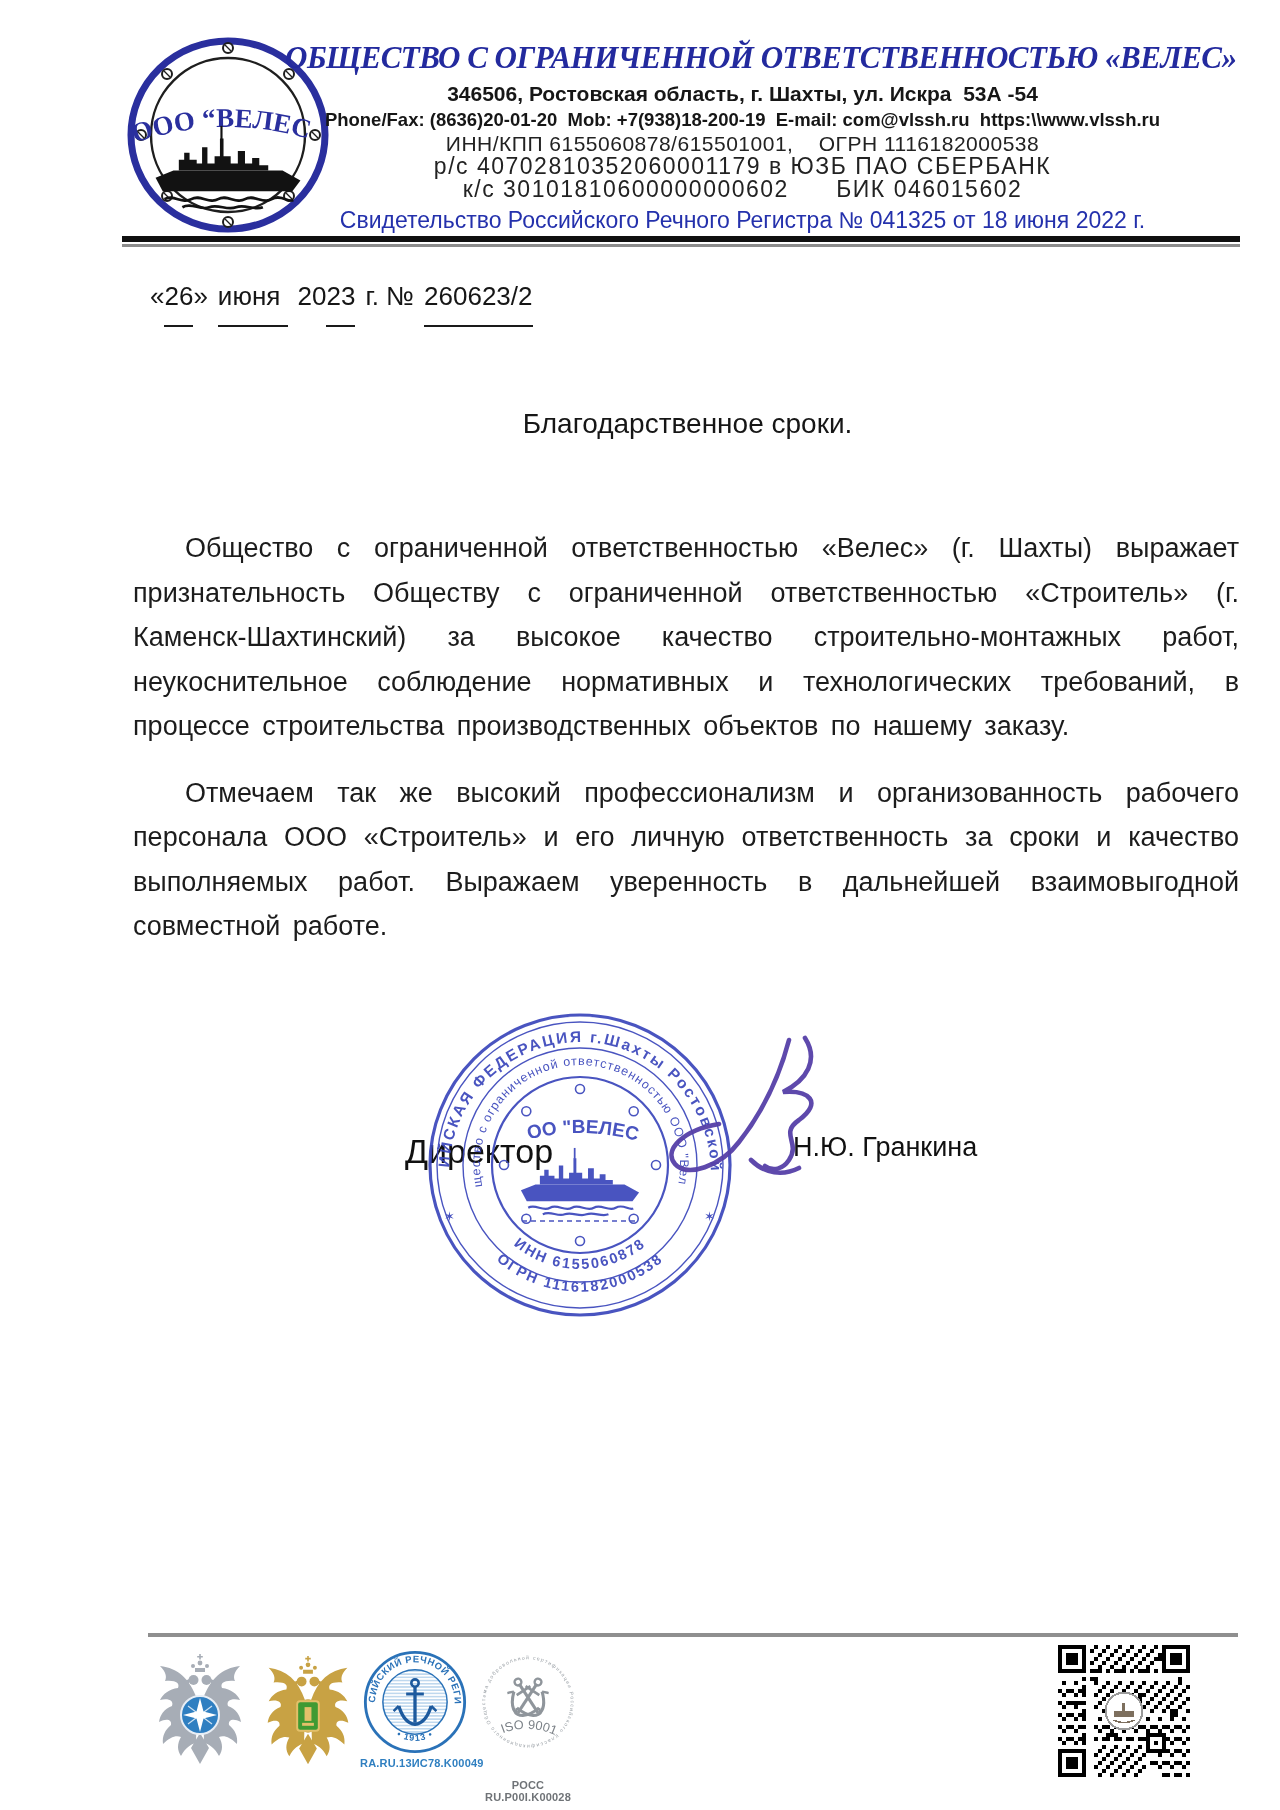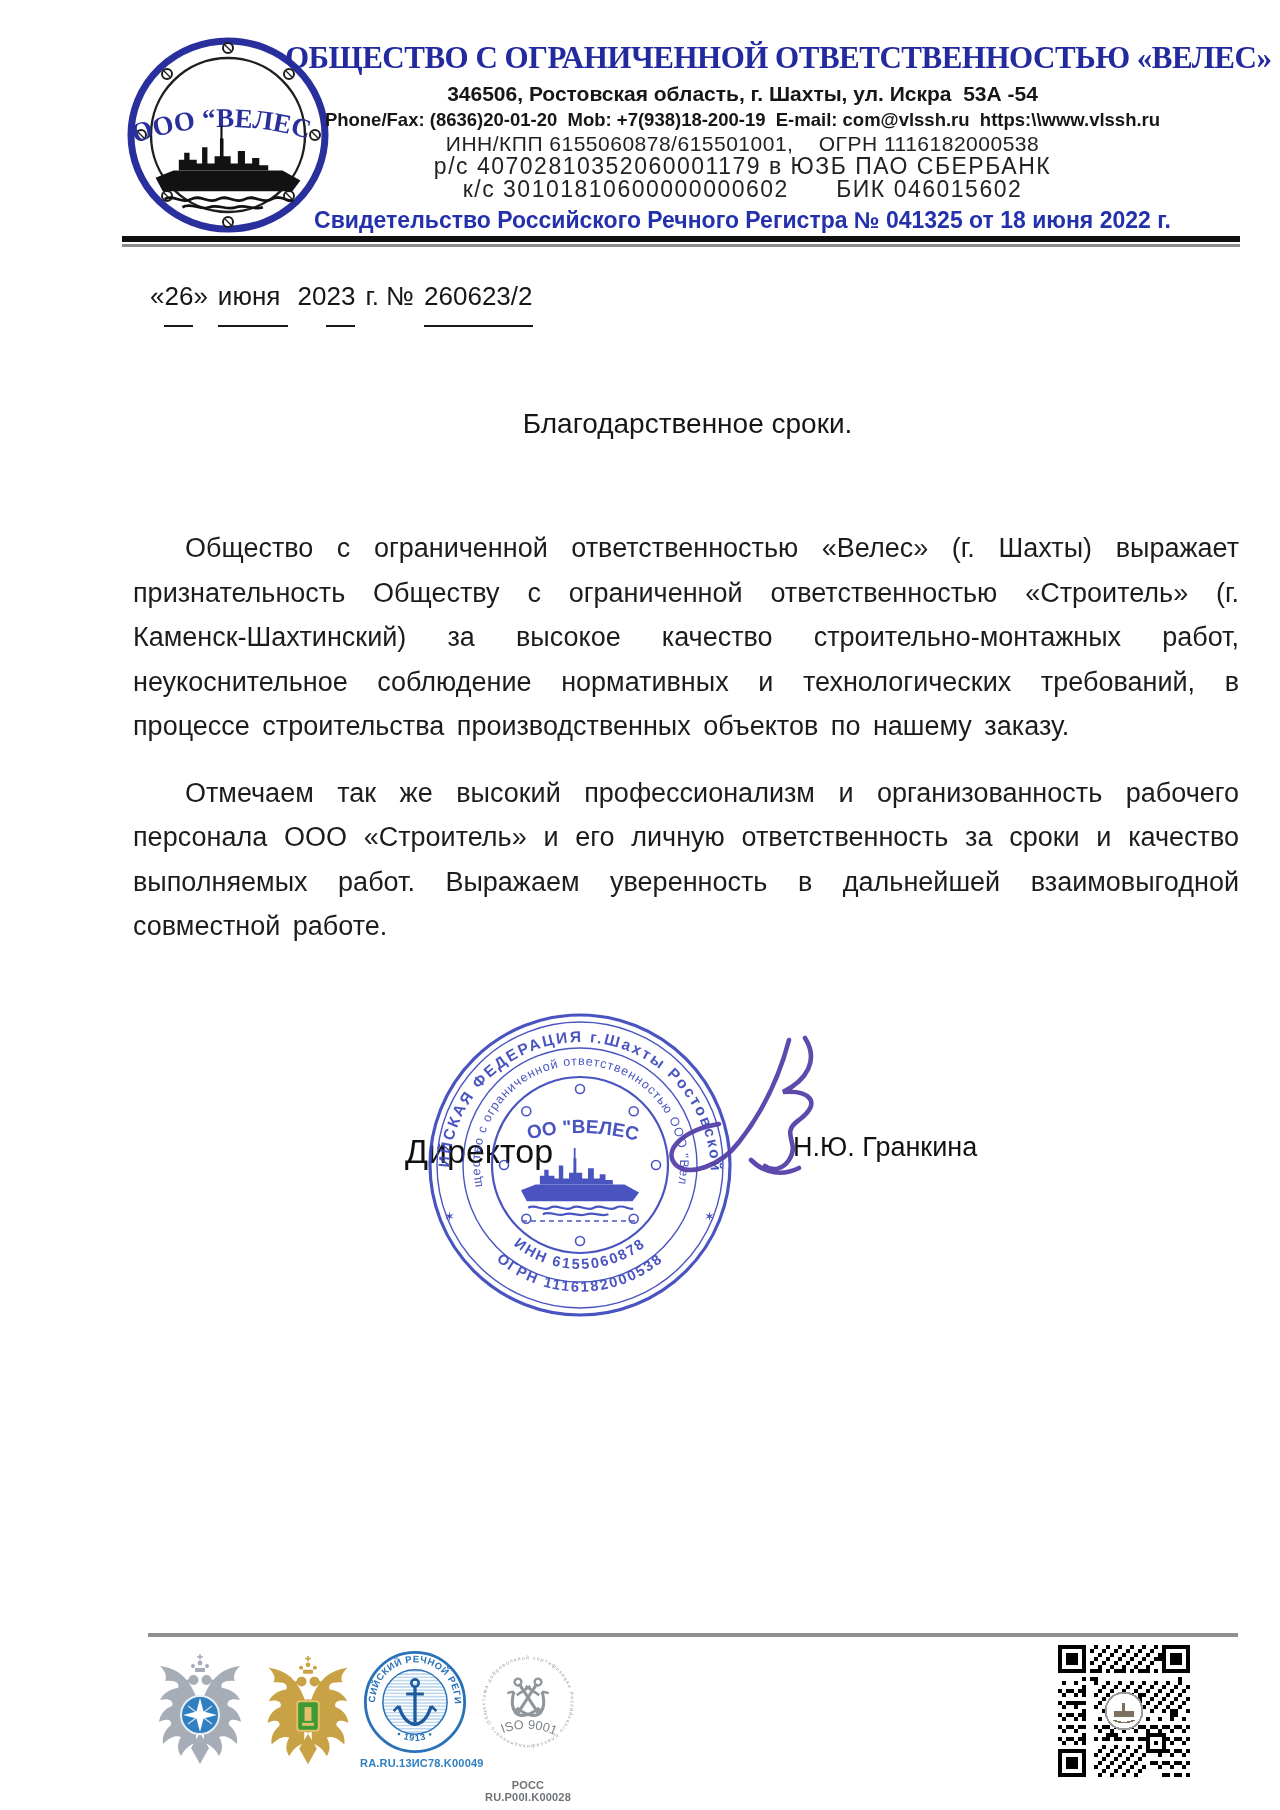--- a/index.html
+++ b/index.html
@@ -4,26 +4,26 @@
 <style>
   html,body{margin:0;padding:0;background:#ffffff;}
   .page{position:relative;width:1280px;height:1810px;background:#ffffff;overflow:hidden;
         font-family:"Liberation Sans",sans-serif;color:#1c1c1c;}
   .abs{position:absolute;}
 
   
   .header-text{left:285px;top:38px;width:915px;text-align:center;}
   .h-line{white-space:pre;}
   .h-title{font-family:"Liberation Serif",serif;font-weight:bold;font-size:31px;line-height:40px;
-           letter-spacing:-0.5px;color:#232a9e;}
+           letter-spacing:-0.5px;color:#232a9e;font-style:italic;}
   .h-address{font-size:21px;font-weight:bold;line-height:28px;margin-top:2px;color:#161616;}
   .h-contacts{font-size:18.5px;font-weight:bold;line-height:24px;color:#161616;}
   .h-inn{font-size:21px;line-height:23px;letter-spacing:0.5px;color:#222;}
   .h-acc{font-size:23px;line-height:23px;letter-spacing:1.5px;color:#222;}
-  .h-cert{font-size:23px;font-weight:bold;line-height:30px;margin-top:4px;color:#2431ac;}
+  .h-cert{font-size:23px;font-weight:normal;line-height:30px;margin-top:4px;color:#2431ac;}
   .rule-black{left:122px;top:236px;width:1118px;height:6px;background:#101010;}
   .rule-gray{left:122px;top:244px;width:1118px;height:3px;background:#8c8c8c;}
 
   
   .date-line{left:150px;top:281px;font-size:26px;color:#161616;}
   .date-line span{white-space:pre;}
   .u{border-bottom:2px solid #1a1a1a;padding-bottom:14px;}
   .g{display:inline-block;width:10px;}
 
   

